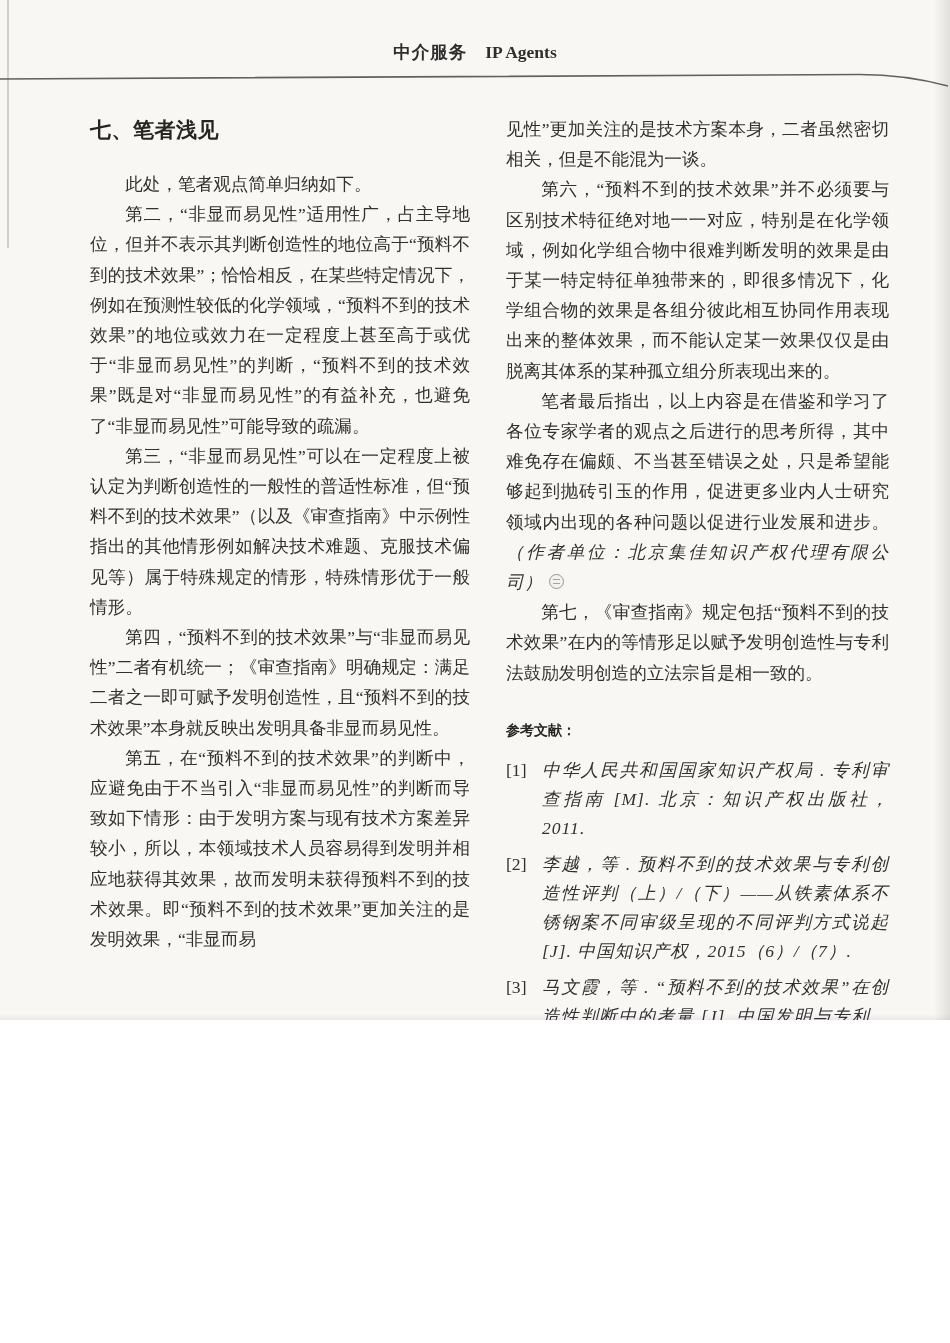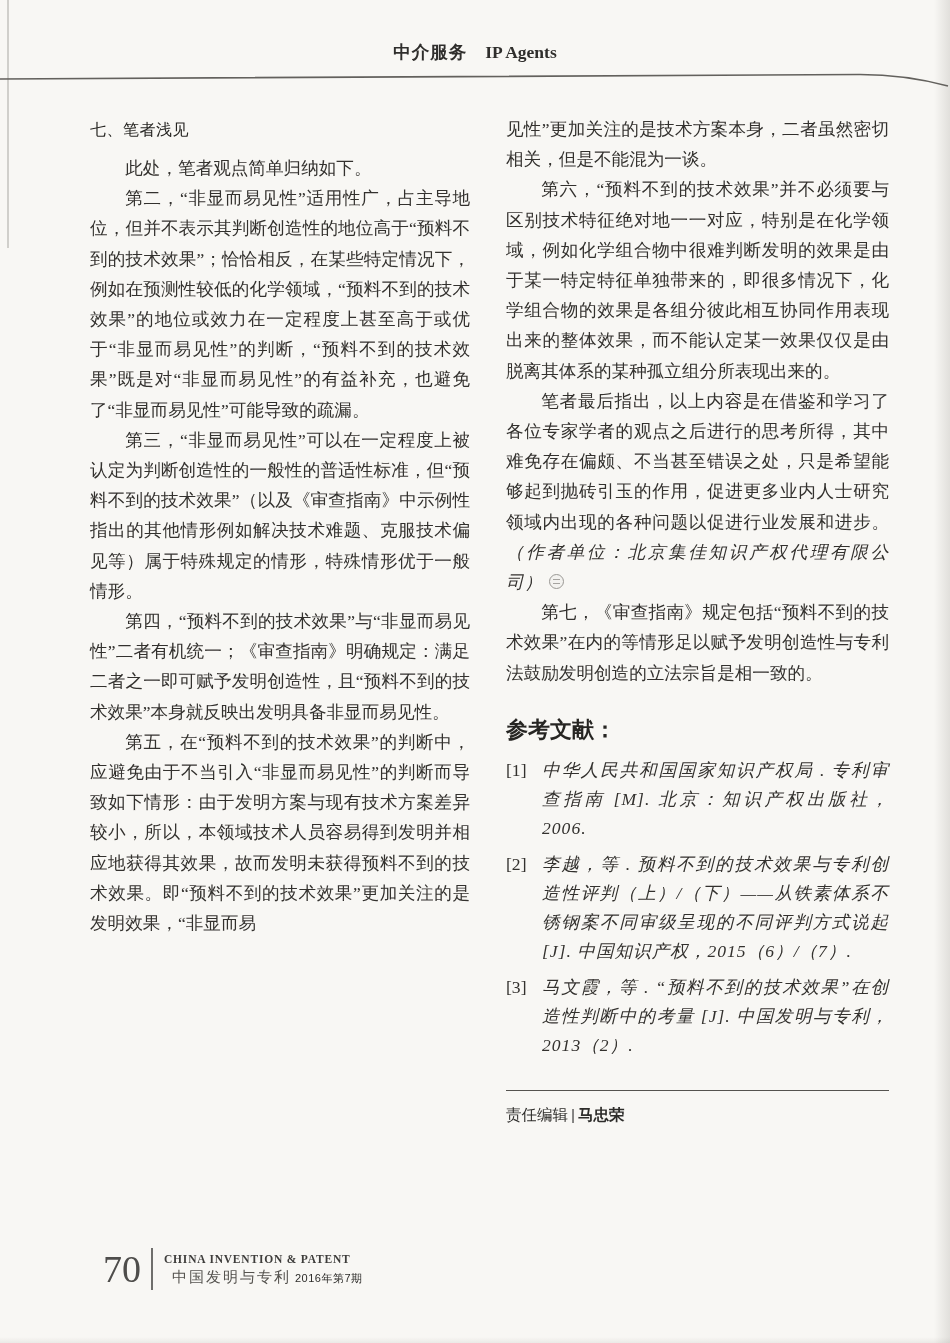--- a/index.html
+++ b/index.html
@@ -1,18 +1,18 @@
 <!DOCTYPE html>
 <html><head>
 <meta charset="utf-8">
 <style>
   html,body{margin:0;padding:0;}
   .page{
     position:relative;
-    width:950px;height:1343px;
+    width:950px;height:1020px;
     background:#f8f7f4;
     font-family:"Liberation Serif", serif;
     color:#33312e;
     overflow:hidden;
   }
   
   .scan-line-left{
     position:absolute;left:7px;top:0;width:2px;height:248px;
     background:#c6c4c0;opacity:.8;
   }
@@ -39,36 +39,36 @@
   }
   .header-rule-svg{position:absolute;top:66px;left:0;}
   
   .col{position:absolute;top:114px;font-size:17.6px;line-height:30.2px;text-align:justify;}
   .col-left{left:90px;width:380px;}
   .col-right{left:506px;width:383px;}
   .col p{margin:0;}
   .indent{text-indent:2em;}
   .section-heading{
     font-family:"Liberation Sans", sans-serif;
-    font-size:16px;font-weight:normal;color:#262522;
-    margin:0 0 8px 0;line-height:31px;letter-spacing:.5px;
+    font-size:21px;font-weight:bold;color:#262522;
+    margin:0 0 24px 0;line-height:31px;letter-spacing:.5px;
   }
   .kaiti{font-style:italic;letter-spacing:1px;}
   .end-mark{
     display:inline-block;width:13px;height:13px;border:1px solid #9a9894;
     border-radius:50%;vertical-align:-1px;margin-left:6px;
     background:
       linear-gradient(#a5a39f,#a5a39f) center 4px/7px 1px no-repeat,
       linear-gradient(#a5a39f,#a5a39f) center 8px/7px 1px no-repeat,
       #f3f2ef;
   }
   
   .refs-heading{
     font-family:"Liberation Sans", sans-serif;
-    font-size:22px;font-weight:bold;color:#262522;
+    font-size:14px;font-weight:bold;color:#262522;
     margin:27px 0 11px 0;line-height:30px;
   }
   .ref{display:flex;margin:0 0 7px 0;line-height:29px;}
   .ref-marker{flex:0 0 36px;font-style:normal;color:#33312e;}
   .ref-text{flex:1;font-style:italic;letter-spacing:1px;text-align:justify;color:#33312e;}
   
   .editor-rule{border:none;border-top:1.6px solid #55534f;margin:30px 0 0 0;}
   .editor-line{
     text-align:left;margin-top:9px;
     font-family:"Liberation Sans", sans-serif;font-size:15.5px;color:#2d2c2a;
@@ -126,21 +126,21 @@
   <div class="col col-right">
     <p>见性”更加关注的是技术方案本身，二者虽然密切相关，但是不能混为一谈。</p>
     <p class="indent">第六，“预料不到的技术效果”并不必须要与区别技术特征绝对地一一对应，特别是在化学领域，例如化学组合物中很难判断发明的效果是由于某一特定特征单独带来的，即很多情况下，化学组合物的效果是各组分彼此相互协同作用表现出来的整体效果，而不能认定某一效果仅仅是由脱离其体系的某种孤立组分所表现出来的。</p>
     <p class="indent"><span>笔者最后指出，以上内容是在借鉴和学习了各位专家学者的观点之后进行的思考所得，其中难免存在偏颇、不当甚至错误之处，只是希望能够起到抛砖引玉的作用，促进更多业内人士研究领域内出现的各种问题以促进行业发展和进步。</span><span class="kaiti">（作者单位：北京集佳知识产权代理有限公司）</span><span class="end-mark"></span></p>
     <p class="indent">第七，《审查指南》规定包括“预料不到的技术效果”在内的等情形足以赋予发明创造性与专利法鼓励发明创造的立法宗旨是相一致的。</p>
 
     <h3 class="refs-heading">参考文献：</h3>
 
     <div class="ref">
       <span class="ref-marker">[1]</span>
-      <span class="ref-text">中华人民共和国国家知识产权局 . 专利审查指南 [M]. 北京：知识产权出版社，2006.</span>
+      <span class="ref-text">中华人民共和国国家知识产权局 . 专利审查指南 [M]. 北京：知识产权出版社，2011.</span>
     </div>
     <div class="ref">
       <span class="ref-marker">[2]</span>
       <span class="ref-text">李越，等 . 预料不到的技术效果与专利创造性评判（上）/（下）——从铁素体系不锈钢案不同审级呈现的不同评判方式说起 [J]. 中国知识产权，2015（6）/（7）.</span>
     </div>
     <div class="ref">
       <span class="ref-marker">[3]</span>
       <span class="ref-text">马文霞，等 . “预料不到的技术效果”在创造性判断中的考量 [J]. 中国发明与专利，2013（2）.</span>
     </div>
 

